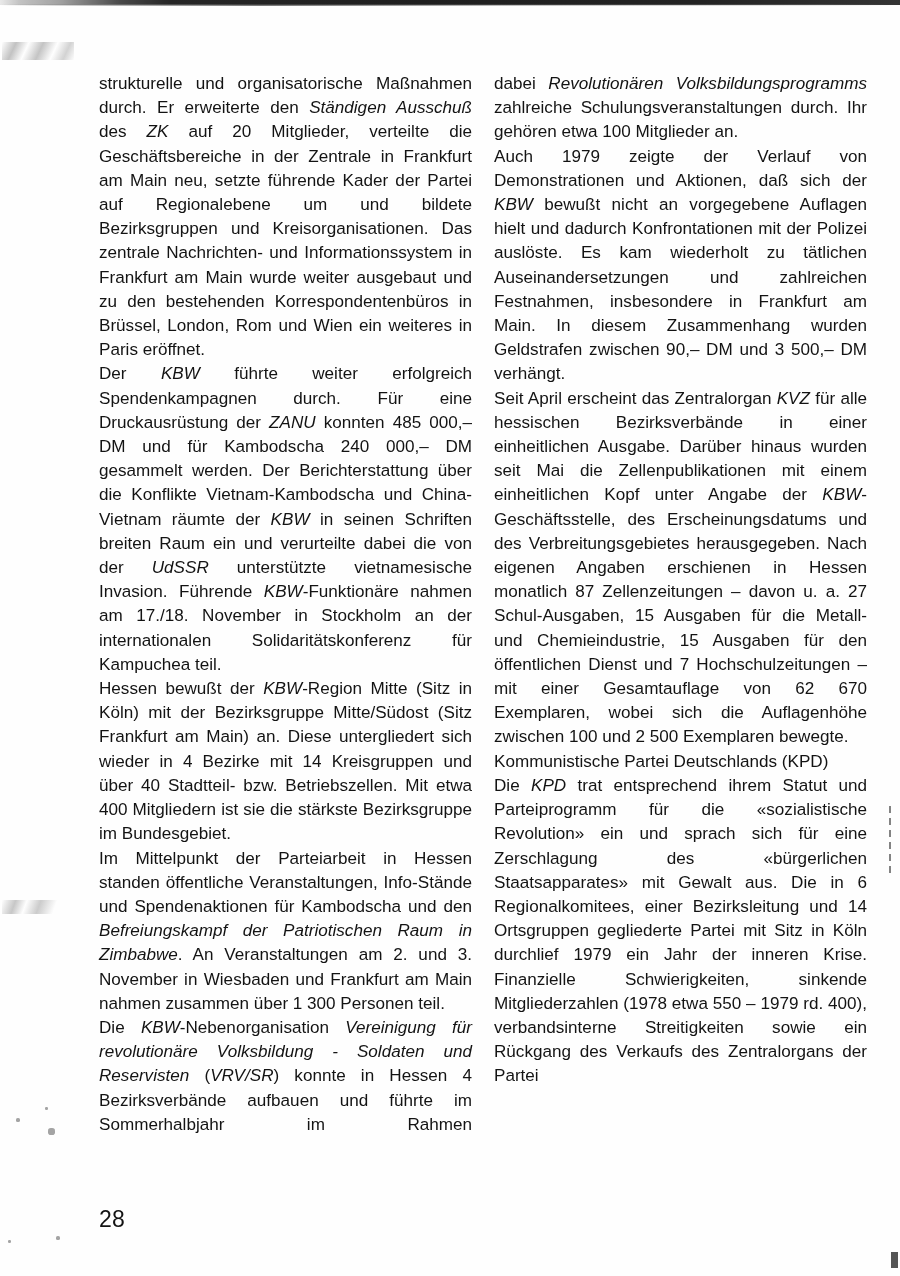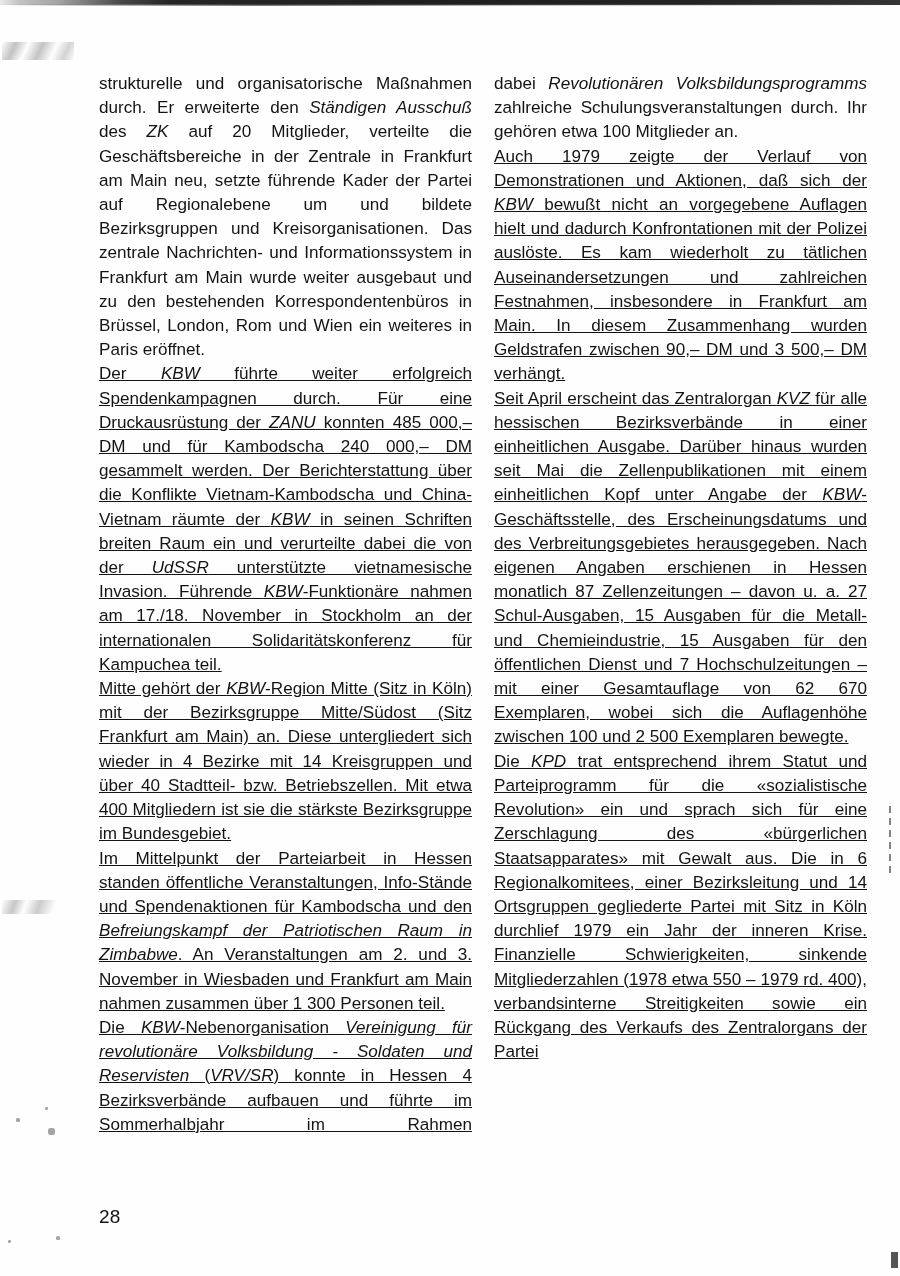--- a/index.html
+++ b/index.html
@@ -104,36 +104,36 @@
     -webkit-font-smoothing: none;
   }
   .col-left  { left: 99px; }
   .col-right { left: 494px; }
 
   .para {
     margin: 0;
     text-align: justify;
   }
   .para.last-flush > :last-child { }
-  .para + .para { margin-top: 0; text-decoration: underline; }
+  .para + .para { margin-top: 0; }
   .gap-para { margin-top: 24.2px; }
   .gap-heading { margin-top: 38px; }
   .gap-after-heading { margin-top: 34px; }
 
   
   .j  { text-align-last: justify; }
   .nj { text-align-last: left; }
 
   i, .it { font-style: italic; }
 
   .folio {
     position: absolute;
     left: 99px;
     top: 1206px;
-    font-size: 19px;
+    font-size: 23px;
     color: #131313;
     letter-spacing: 0.2px;
   }
 </style>
 </head>
 <body>
 
 <div class="page">
 
   <div class="scan-edge-top"></div>
@@ -145,29 +145,30 @@
   <div class="speck" style="left:8px;top:1240px;width:3px;height:3px;"></div>
   <div class="speck" style="left:56px;top:1236px;width:4px;height:4px;"></div>
   <div class="dashline"></div>
   <div class="edge-right-bottom"></div>
 
   <div class="columns">
 
     <div class="col col-left">
       <p class="para nj"><span>strukturelle und organisatorische Maßnahmen durch. Er erweiterte den </span><span class="it">Ständigen Ausschuß</span><span> des </span><span class="it">ZK</span><span> auf 20 Mitglieder, verteilte die Geschäftsbereiche in der Zentrale in Frankfurt am Main neu, setzte führende Kader der Partei auf Regionalebene um und bildete Bezirksgruppen und Kreisorganisationen. Das zentrale Nachrichten- und Informationssystem in Frankfurt am Main wurde weiter ausgebaut und zu den bestehenden Korrespondentenbüros in Brüssel, London, Rom und Wien ein weiteres in Paris eröffnet.</span></p>
       <p class="para nj"><span>Der </span><span class="it">KBW</span><span> führte weiter erfolgreich Spendenkampagnen durch. Für eine Druckausrüstung der </span><span class="it">ZANU</span><span> konnten 485 000,– DM und für Kambodscha 240 000,– DM gesammelt werden. Der Berichterstattung über die Konflikte Vietnam-Kambodscha und China-Vietnam räumte der </span><span class="it">KBW</span><span> in seinen Schriften breiten Raum ein und verurteilte dabei die von der </span><span class="it">UdSSR</span><span> unterstützte vietnamesische Invasion. Führende </span><span class="it">KBW</span><span>-Funktionäre nahmen am 17./18. November in Stockholm an der internationalen Solidaritätskonferenz für Kampuchea teil.</span></p>
-      <p class="para nj"><span>Mitte gehört der </span><span class="it">KBW</span><span>-Region Mitte (Sitz in Köln) mit der Bezirksgruppe Mitte/Südost (Sitz Frankfurt am Main) an. Diese untergliedert sich wieder in 4 Bezirke mit 14 Kreisgruppen und über 40 Stadtteil- bzw. Betriebszellen. Mit etwa 400 Mitgliedern ist sie die stärkste Bezirksgruppe im Bundesgebiet.</span></p>
+      <p class="para nj"><span>Hessen bewußt der </span><span class="it">KBW</span><span>-Region Mitte (Sitz in Köln) mit der Bezirksgruppe Mitte/Südost (Sitz Frankfurt am Main) an. Diese untergliedert sich wieder in 4 Bezirke mit 14 Kreisgruppen und über 40 Stadtteil- bzw. Betriebszellen. Mit etwa 400 Mitgliedern ist sie die stärkste Bezirksgruppe im Bundesgebiet.</span></p>
       <p class="para nj"><span>Im Mittelpunkt der Parteiarbeit in Hessen standen öffentliche Veranstaltungen, Info-Stände und Spendenaktionen für Kambodscha und den </span><span class="it">Befreiungskampf der Patriotischen Raum in Zimbabwe</span><span>. An Veranstaltungen am 2. und 3. November in Wiesbaden und Frankfurt am Main nahmen zusammen über 1 300 Personen teil.</span></p>
       <p class="para j gap-para"><span>Die </span><span class="it">KBW</span><span>-Nebenorganisation </span><span class="it">Vereinigung für revolutionäre Volksbildung - Soldaten und Reservisten</span><span> (</span><span class="it">VRV/SR</span><span>) konnte in Hessen 4 Bezirksverbände aufbauen und führte im Sommerhalbjahr im Rahmen</span></p>
     </div>
 
     <div class="col col-right">
       <p class="para nj"><span>dabei </span><span class="it">Revolutionären Volksbildungsprogramms</span><span> zahlreiche Schulungsveranstaltungen durch. Ihr gehören etwa 100 Mitglieder an.</span></p>
       <p class="para nj"><span>Auch 1979 zeigte der Verlauf von Demonstrationen und Aktionen, daß sich der </span><span class="it">KBW</span><span> bewußt nicht an vorgegebene Auflagen hielt und dadurch Konfrontationen mit der Polizei auslöste. Es kam wiederholt zu tätlichen Auseinandersetzungen und zahlreichen Festnahmen, insbesondere in Frankfurt am Main. In diesem Zusammenhang wurden Geldstrafen zwischen 90,– DM und 3 500,– DM verhängt.</span></p>
       <p class="para nj"><span>Seit April erscheint das Zentralorgan </span><span class="it">KVZ</span><span> für alle hessischen Bezirksverbände in einer einheitlichen Ausgabe. Darüber hinaus wurden seit Mai die Zellenpublikationen mit einem einheitlichen Kopf unter Angabe der </span><span class="it">KBW</span><span>-Geschäftsstelle, des Erscheinungsdatums und des Verbreitungsgebietes herausgegeben. Nach eigenen Angaben erschienen in Hessen monatlich 87 Zellenzeitungen – davon u. a. 27 Schul-Ausgaben, 15 Ausgaben für die Metall- und Chemieindustrie, 15 Ausgaben für den öffentlichen Dienst und 7 Hochschulzeitungen – mit einer Gesamtauflage von 62 670 Exemplaren, wobei sich die Auflagenhöhe zwischen 100 und 2 500 Exemplaren bewegte.</span></p>
+      <p class="para nj gap-heading"><span>Kommunistische Partei Deutschlands (KPD)</span></p>
       <p class="para j gap-after-heading"><span>Die </span><span class="it">KPD</span><span> trat entsprechend ihrem Statut und Parteiprogramm für die «sozialistische Revolution» ein und sprach sich für eine Zerschlagung des «bürgerlichen Staatsapparates» mit Gewalt aus. Die in 6 Regionalkomitees, einer Bezirksleitung und 14 Ortsgruppen gegliederte Partei mit Sitz in Köln durchlief 1979 ein Jahr der inneren Krise. Finanzielle Schwierigkeiten, sinkende Mitgliederzahlen (1978 etwa 550 – 1979 rd. 400), verbandsinterne Streitigkeiten sowie ein Rückgang des Verkaufs des Zentralorgans der Partei</span></p>
     </div>
 
   </div>
 
   <div class="folio">28</div>
 
 </div>
 
 </body></html>

